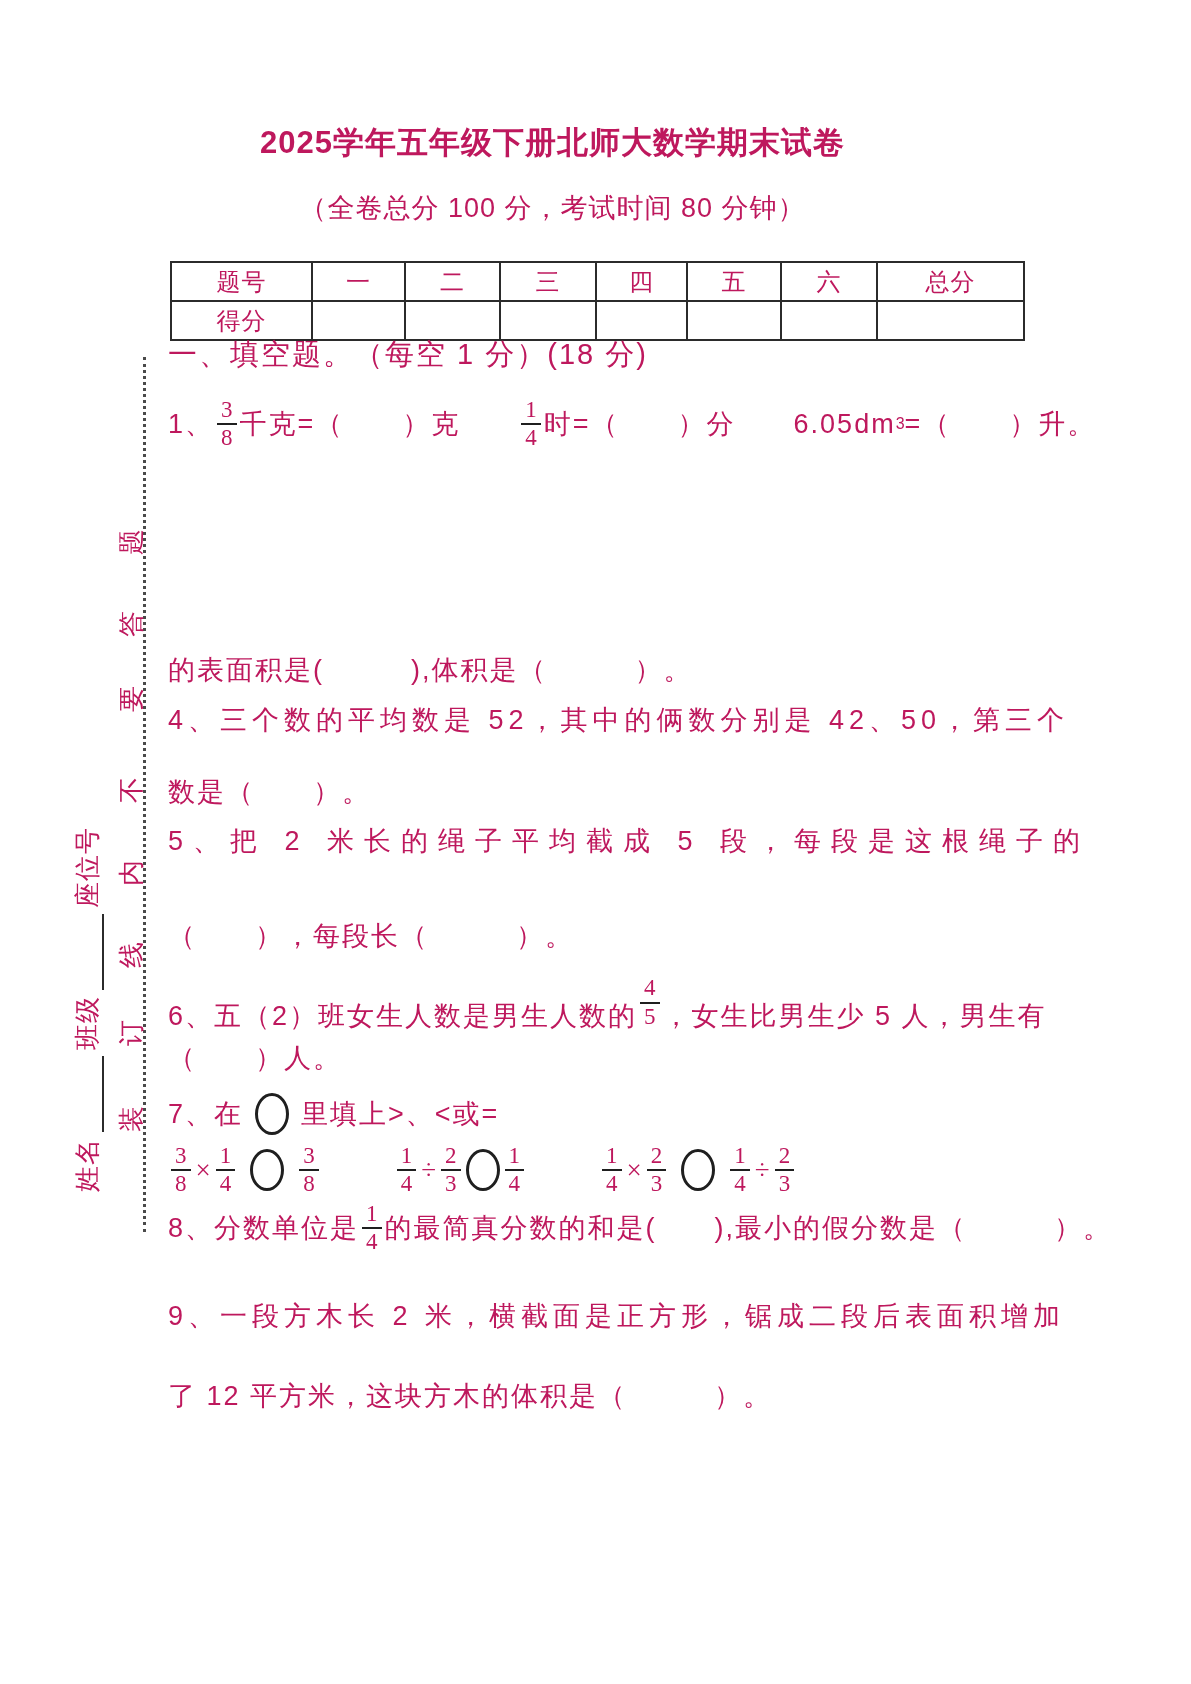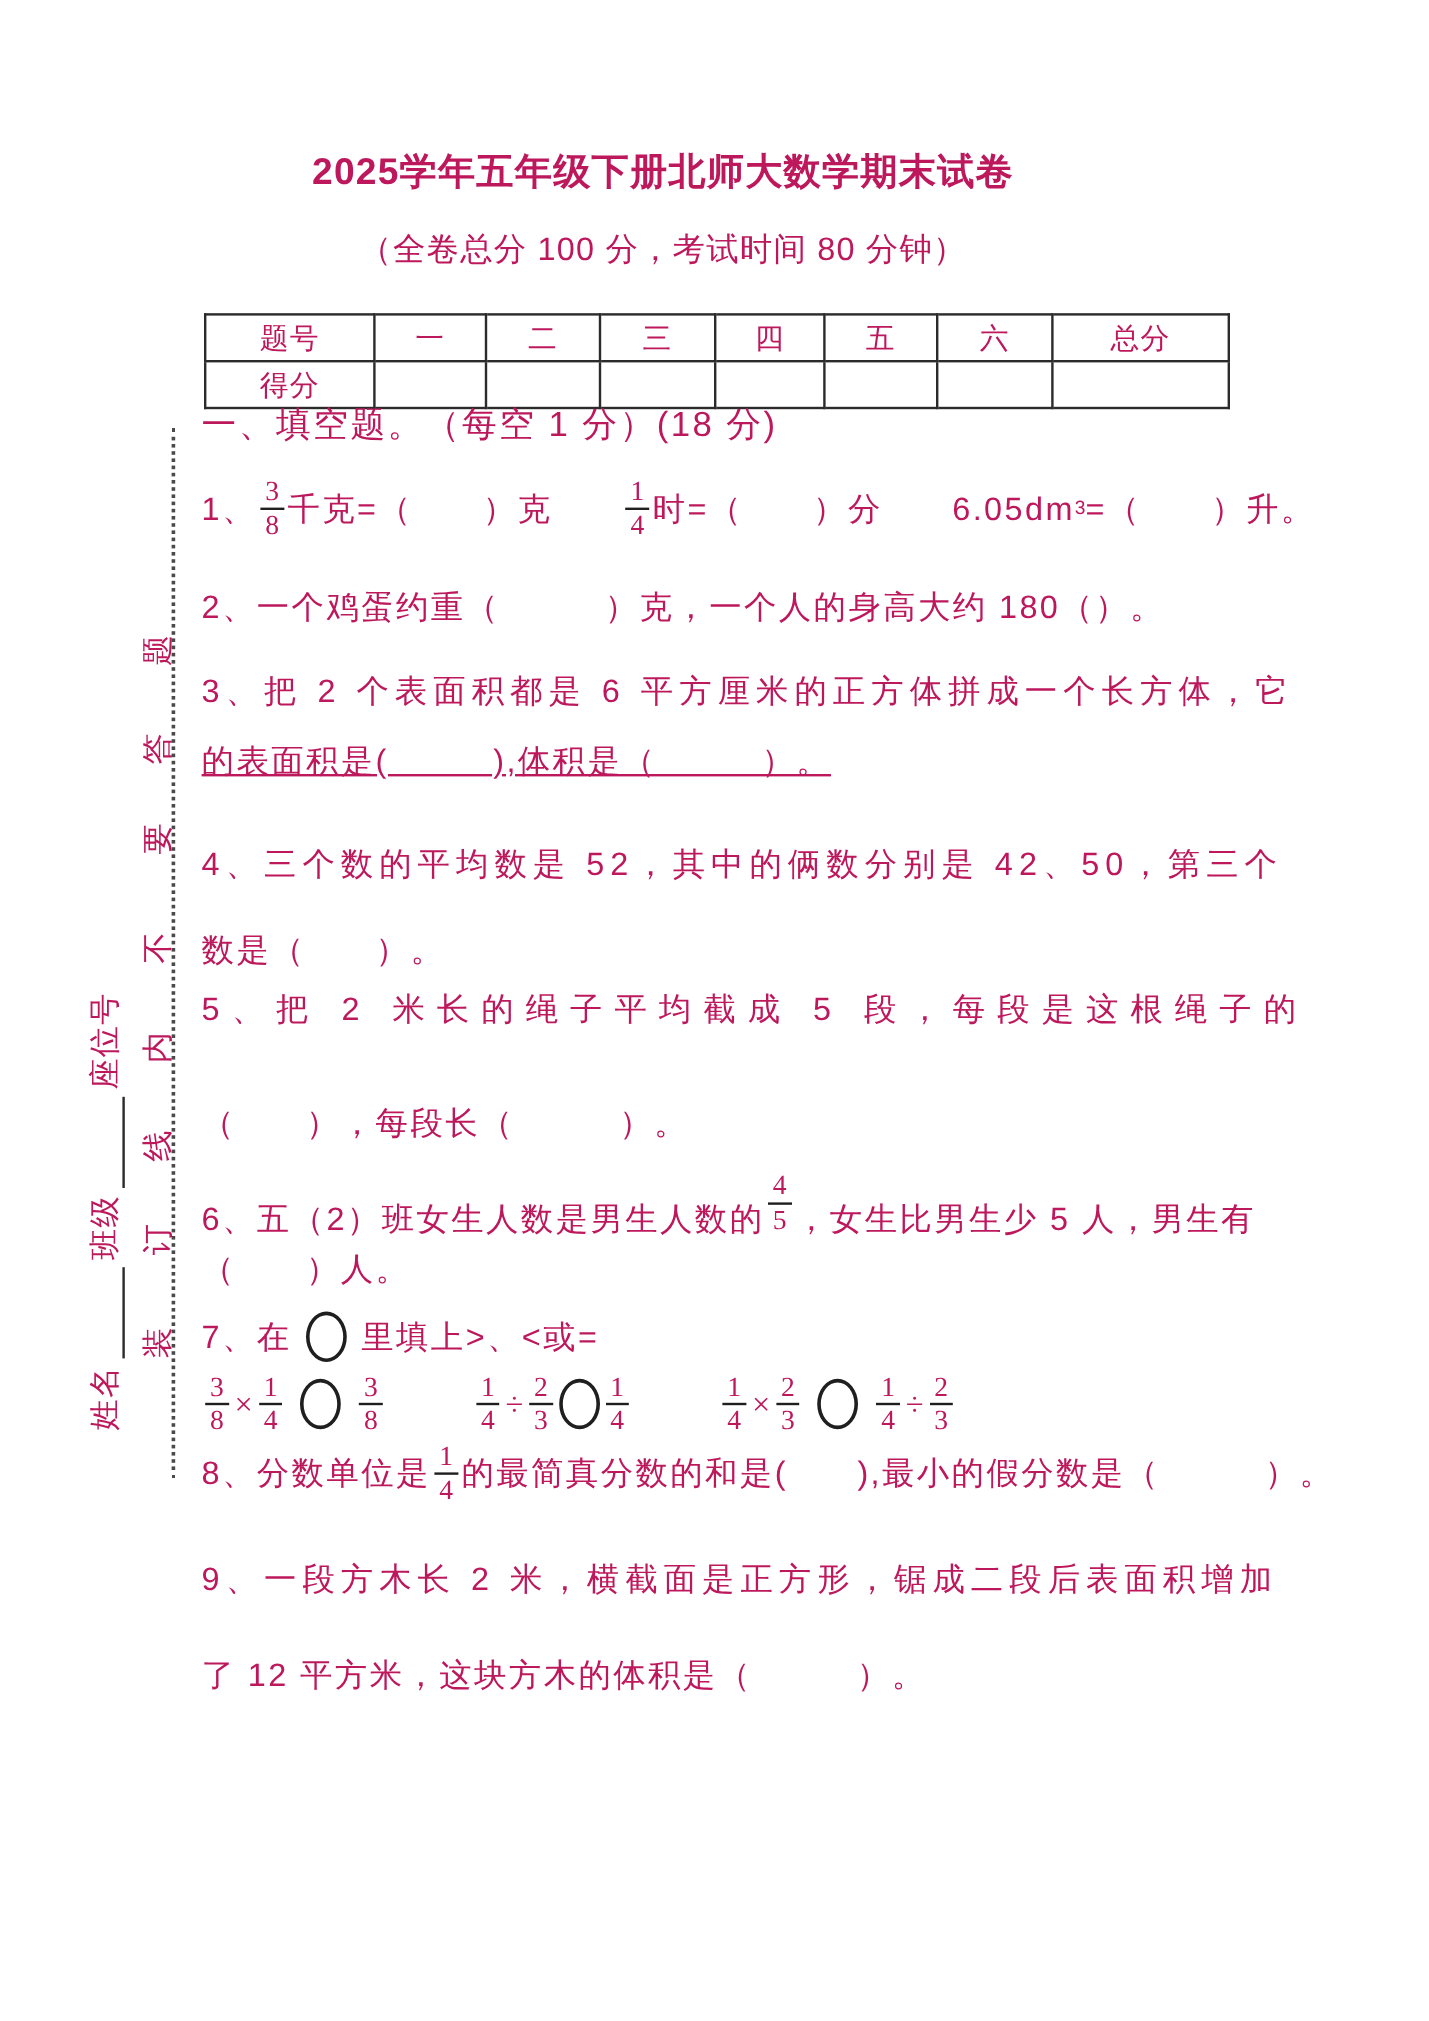--- a/index.html
+++ b/index.html
@@ -26,21 +26,21 @@
   
   .ln{
     position:absolute;left:168px;width:875px;font-size:27px;letter-spacing:2px;
     line-height:40px;white-space:nowrap;
   }
   .frac-line{display:flex;align-items:center;height:64px;line-height:1;}
   #sec1-heading{top:334px;font-size:29px;}
   #q1{top:392px;}
   #q2{top:486px;}
   #q3a{top:556px;letter-spacing:5px;}
-  #q3b{top:614px;text-decoration:underline;}
+  #q3b{top:650px;}
   #q4a{top:700px;letter-spacing:5px;}
   #q4b{top:772px;}
   #q5a{top:821px;letter-spacing:10px;}
   #q5b{top:916px;}
   #q6a{top:966px;align-items:flex-end;}
   #q6b{top:1038px;}
   #q7a{top:1088px;display:flex;align-items:center;height:52px;line-height:1;}
   #q7b{top:1138px;}
   #q8{top:1196px;}
   #q9a{top:1296px;letter-spacing:5px;}
@@ -143,22 +143,20 @@
       </span>
       <span class="txt">千克=（　　）克　　</span>
       <span class="frac">
         <span class="fn">1</span>
         <span class="fd">4</span>
       </span>
       <span class="txt">时=（　　）分　　6.05dm</span>
       <sup>3</sup>
       <span class="txt">=（　　）升。</span>
     </div>
-  <div class="ln" id="q2">2、一个鸡蛋约重（　　　）克，一个人的身高大约 180（）。</div>
-  <div class="ln" id="q3a">3、把 2 个表面积都是 6 平方厘米的正方体拼成一个长方体，它</div>
   <div class="ln" id="q3b">的表面积是(　　　),体积是（　　　）。</div>
   <div class="ln" id="q4a">4、三个数的平均数是 52，其中的俩数分别是 42、50，第三个</div>
   <div class="ln" id="q4b">数是（　　）。</div>
   <div class="ln" id="q5a">5、把 2 米长的绳子平均截成 5 段，每段是这根绳子的</div>
   <div class="ln" id="q5b">（　　），每段长（　　　）。</div>
   <div class="ln frac-line" id="q6a">
       <span class="txt">6、五（2）班女生人数是男生人数的</span>
       <span class="frac">
         <span class="fn">4</span>
         <span class="fd">5</span>

